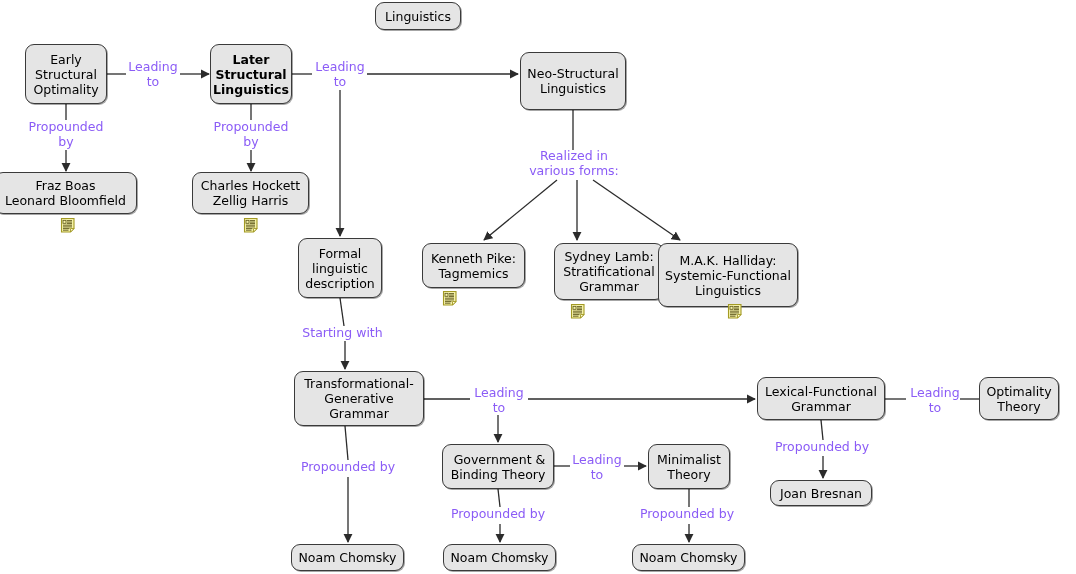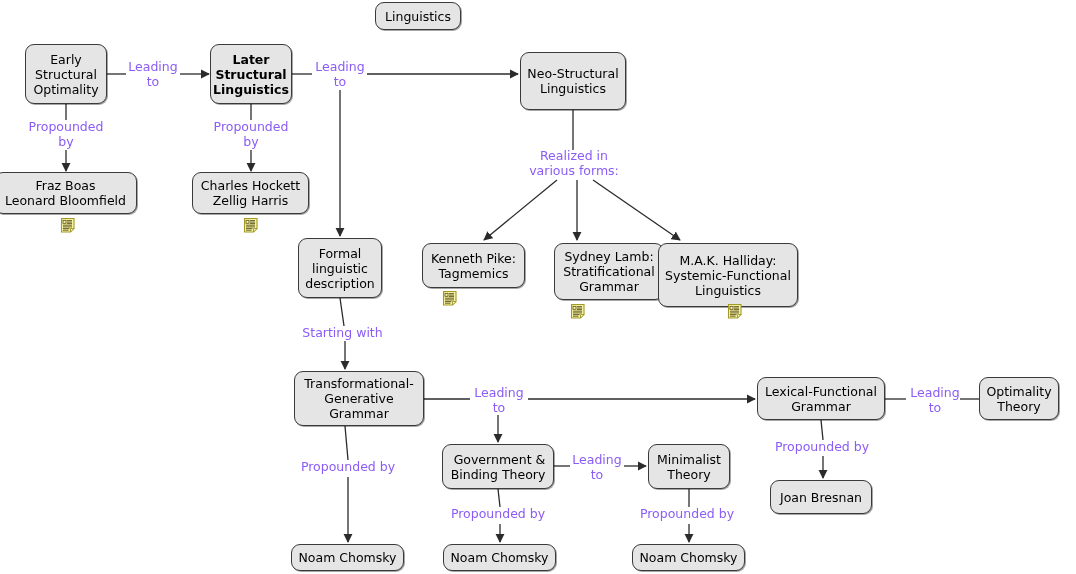--- a/index.html
+++ b/index.html
@@ -151,21 +151,21 @@
 Generative
 Grammar</div>
       <div class="node" style="left: 757px; top: 377px; width: 128px; height: 43px;">Lexical-Functional
 Grammar</div>
       <div class="node" style="left: 979px; top: 377px; width: 80px; height: 43px;">Optimality
 Theory</div>
       <div class="node" style="left: 442px; top: 444px; width: 112px; height: 45px; text-align: right;">Government &amp;
 Binding Theory</div>
       <div class="node" style="left: 648px; top: 444px; width: 82px; height: 45px;">Minimalist
 Theory</div>
-      <div class="node" style="left: 770px; top: 480px; width: 102px; height: 34px;">Joan Bresnan</div>
+      <div class="node" style="left: 770px; top: 480px; width: 102px; height: 26px;">Joan Bresnan</div>
       <div class="node" style="left: 291px; top: 544px; width: 113px; height: 27px;">Noam Chomsky</div>
       <div class="node" style="left: 443px; top: 544px; width: 113px; height: 27px;">Noam Chomsky</div>
       <div class="node" style="left: 632px; top: 544px; width: 113px; height: 27px;">Noam Chomsky</div>
     </div>
 
   <div id="label-container">
       <div class="edge-label" style="left: 121px; top: 59px; width: 64px;">Leading
 to</div>
       <div class="edge-label" style="left: 308px; top: 59px; width: 64px;">Leading
 to</div>

